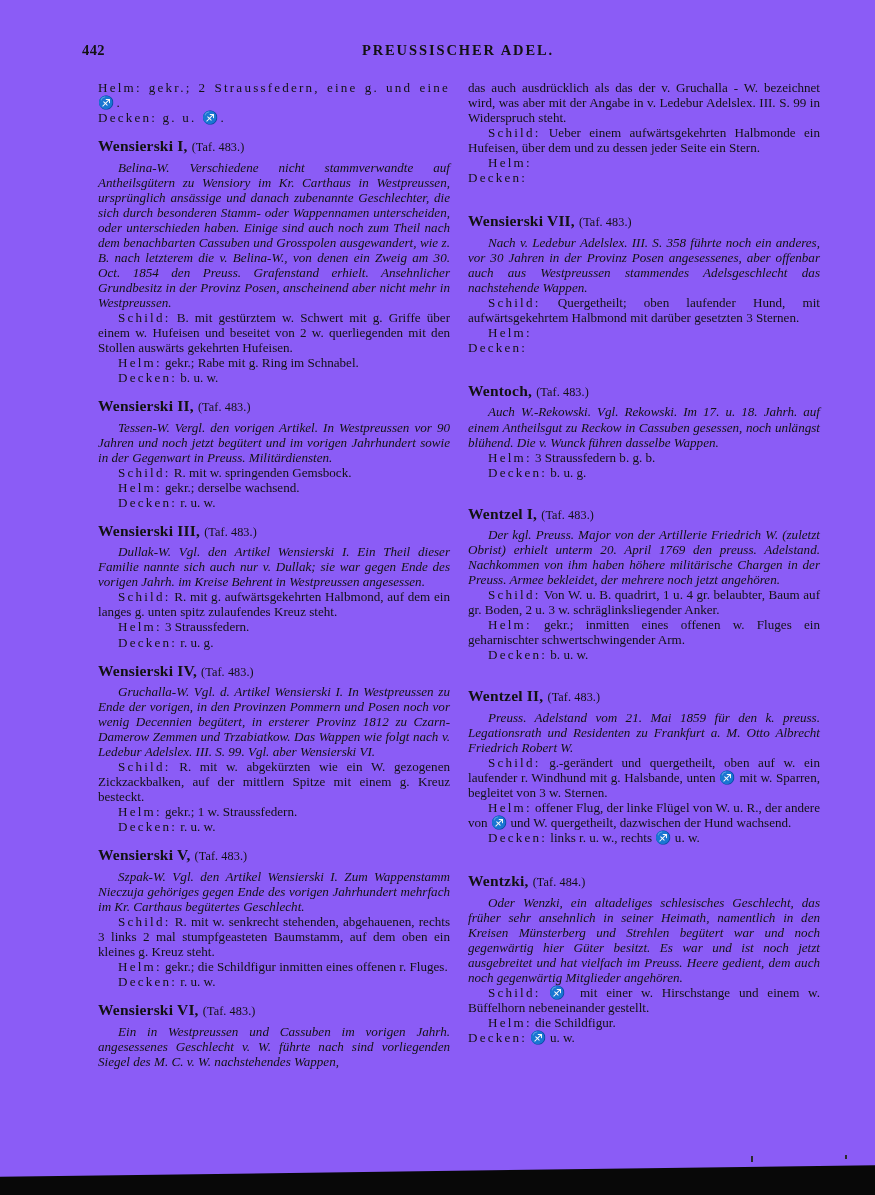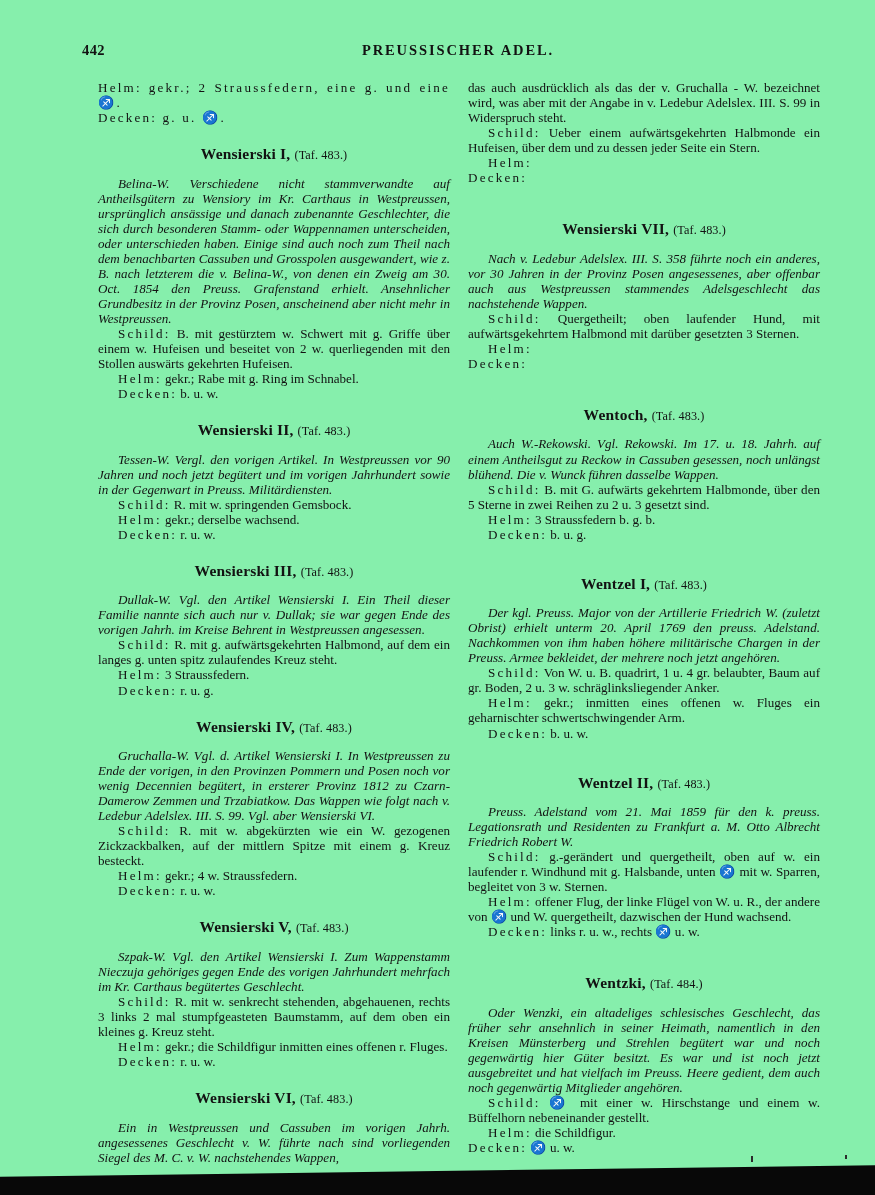--- a/index.html
+++ b/index.html
@@ -15,21 +15,21 @@
     font-family: "Liberation Serif", "DejaVu Serif", serif;
     color: #121212;
     -webkit-font-smoothing: none;
   }
 
   .page {
     position: absolute;
     left: 0; top: 0;
     width: 875px;
     height: 1195px;
-    background: #86efac;
+    background: #8b5cf6;
   }
 
   
   .running-head {
     position: absolute;
     left: 0; top: 40px;
     width: 875px;
     height: 26px;
   }
   .folio {
@@ -64,23 +64,22 @@
     position: absolute;
     top: 0;
     width: 352px;
   }
   .col-left  { left: 98px; }
   .col-right { left: 468px; }
 
   .entry { margin: 0; }
 
   h2.entry-title {
-    margin: 8px;
+    margin: 0;
     padding: 0;
-    text-align: center;
     font-size: 15.5px;
     font-weight: bold;
     line-height: 1.25;
     letter-spacing: 0.2px;
   }
   h2.entry-title .taf {
     font-size: 12.2px;
     font-weight: normal;
     letter-spacing: 0.1px;
   }
@@ -167,21 +166,21 @@
         <p class="para"><span class="lead">Helm:</span><span> 3 Straussfedern.</span></p>
         <p class="para"><span class="lead">Decken:</span><span> r. u. g.</span></p>
       </div>
 
       <div class="entry">
         <div class="sp-title-before"></div>
         <h2 class="entry-title"><span>Wensierski IV,</span> <span class="taf">(Taf. 483.)</span></h2>
         <div class="sp-title-after"></div>
         <p class="para indent">Gruchalla-W. Vgl. d. Artikel Wensierski I. In Westpreussen zu Ende der vorigen, in den Provinzen Pommern und Posen noch vor wenig Decennien begütert, in ersterer Provinz 1812 zu Czarn-Damerow Zemmen und Trzabiatkow. Das Wappen wie folgt nach v. Ledebur Adelslex. III. S. 99. Vgl. aber Wensierski VI.</p>
         <p class="para"><span class="lead">Schild:</span><span> R. mit w. abgekürzten wie ein W. gezogenen Zickzackbalken, auf der mittlern Spitze mit einem g. Kreuz besteckt.</span></p>
-        <p class="para"><span class="lead">Helm:</span><span> gekr.; 4 w. Straussfedern.</span></p>
+        <p class="para"><span class="lead">Helm:</span><span> gekr.; 1 w. Straussfedern.</span></p>
         <p class="para"><span class="lead">Decken:</span><span> r. u. w.</span></p>
       </div>
 
       <div class="entry">
         <div class="sp-title-before"></div>
         <h2 class="entry-title"><span>Wensierski V,</span> <span class="taf">(Taf. 483.)</span></h2>
         <div class="sp-title-after"></div>
         <p class="para indent">Szpak-W. Vgl. den Artikel Wensierski I. Zum Wappenstamm Nieczuja gehöriges gegen Ende des vorigen Jahrhundert mehrfach im Kr. Carthaus begütertes Geschlecht.</p>
         <p class="para"><span class="lead">Schild:</span><span> R. mit w. senkrecht stehenden, abgehauenen, rechts 3 links 2 mal stumpfgeasteten Baumstamm, auf dem oben ein kleines g. Kreuz steht.</span></p>
         <p class="para"><span class="lead">Helm:</span><span> gekr.; die Schildfigur inmitten eines offenen r. Fluges.</span></p>
@@ -212,21 +211,20 @@
         <p class="para"><span class="lead">Schild:</span><span> Quergetheilt; oben laufender Hund, mit aufwärtsgekehrtem Halbmond mit darüber gesetzten 3 Sternen.</span></p>
         <p class="para"><span class="lead">Helm:</span><span></span></p>
         <p class="para"><span class="lead" style="padding-left:0">Decken:</span><span></span></p>
       </div>
 
       <div class="entry">
         <div class="sp-title-before" style="height:26px"></div>
         <h2 class="entry-title"><span>Wentoch,</span> <span class="taf">(Taf. 483.)</span></h2>
         <div class="sp-title-after"></div>
         <p class="para indent">Auch W.-Rekowski. Vgl. Rekowski. Im 17. u. 18. Jahrh. auf einem Antheilsgut zu Reckow in Cassuben gesessen, noch unlängst blühend. Die v. Wunck führen dasselbe Wappen.</p>
-        <p class="para"><span class="lead">Schild:</span><span> B. mit G. aufwärts gekehrtem Halbmonde, über den 5 Sterne in zwei Reihen zu 2 u. 3 gesetzt sind.</span></p>
         <p class="para"><span class="lead">Helm:</span><span> 3 Straussfedern b. g. b.</span></p>
         <p class="para"><span class="lead">Decken:</span><span> b. u. g.</span></p>
       </div>
 
       <div class="entry">
         <div class="sp-title-before" style="height:24px"></div>
         <h2 class="entry-title"><span>Wentzel I,</span> <span class="taf">(Taf. 483.)</span></h2>
         <div class="sp-title-after"></div>
         <p class="para indent">Der kgl. Preuss. Major von der Artillerie Friedrich W. (zuletzt Obrist) erhielt unterm 20. April 1769 den preuss. Adelstand. Nachkommen von ihm haben höhere militärische Chargen in der Preuss. Armee bekleidet, der mehrere noch jetzt angehören.</p>
         <p class="para"><span class="lead">Schild:</span><span> Von W. u. B. quadrirt, 1 u. 4 gr. belaubter, Baum auf gr. Boden, 2 u. 3 w. schräglinksliegender Anker.</span></p>

